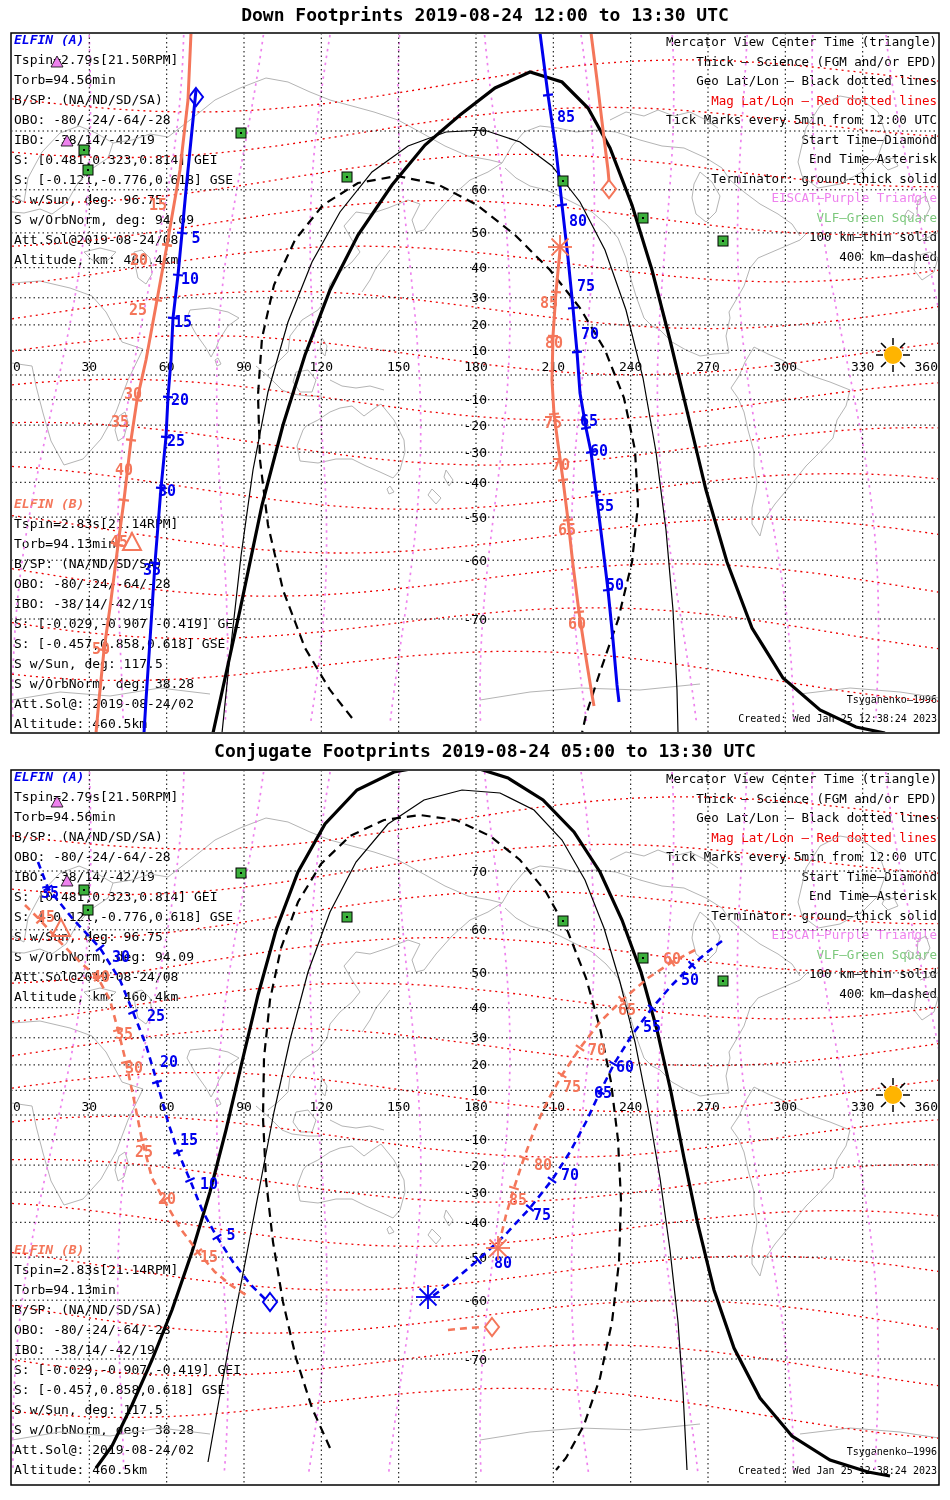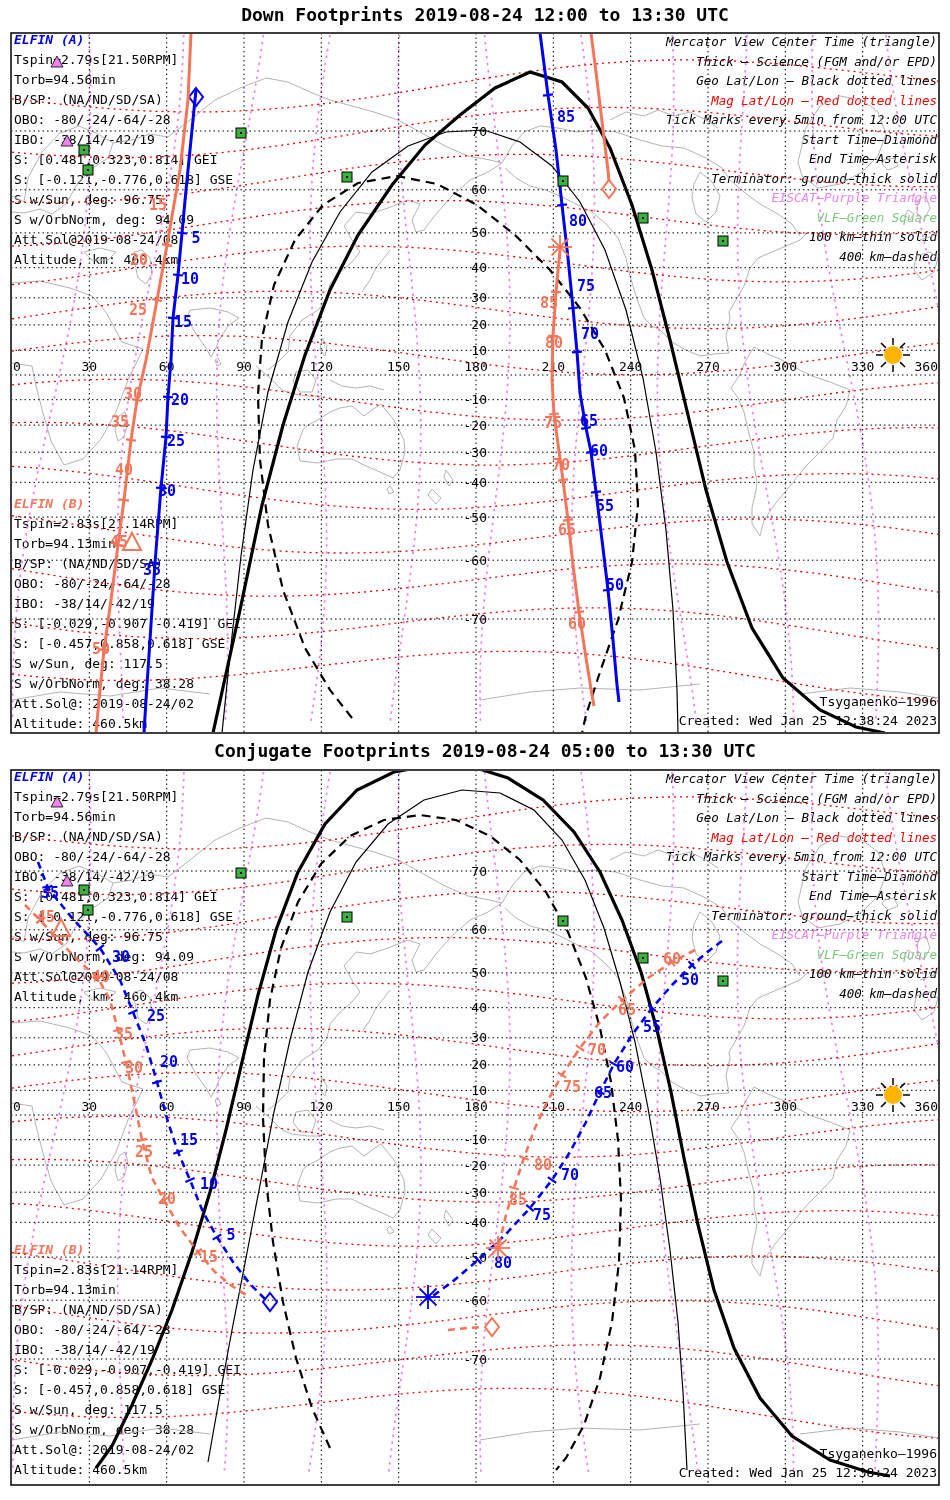--- a/index.html
+++ b/index.html
@@ -2,22 +2,22 @@
 <html><head>
 <meta charset="utf-8">
 <style>
   html,body{margin:0;padding:0;background:#ffffff;}
   #page{position:relative;width:950px;height:1500px;background:#fff;overflow:hidden;
         font-family:"DejaVu Sans Mono","Liberation Mono",monospace;}
   .title{position:absolute;left:0;width:950px;text-align:center;font-size:18px;
          font-weight:bold;color:#000;white-space:pre;padding-left:10px;}
   .info{position:absolute;left:14px;font-size:13px;line-height:20px;color:#000;white-space:pre;}
   .info .hdr{font-weight:bold;font-style:italic;}
-  .legend{position:absolute;right:13px;text-align:right;font-size:12.5px;line-height:19.5px;white-space:pre;font-style:italic;}
-  .credit{position:absolute;right:13px;text-align:center;font-size:13px;color:#000;white-space:pre;}
+  .legend{position:absolute;right:13px;text-align:right;font-size:12.5px;line-height:19.5px;white-space:pre;}
+  .credit{position:absolute;right:13px;text-align:center;font-size:10px;color:#000;white-space:pre;}
   #map-svg{position:absolute;left:0;top:0;pointer-events:none;}
 </style>
 </head>
 <body>
 
 <div id="page">
 
   <div class="title" style="top:4px">Down Footprints 2019-08-24 12:00 to 13:30 UTC</div>
   <div class="title" style="top:740px">Conjugate Footprints 2019-08-24 05:00 to 13:30 UTC</div>
 

